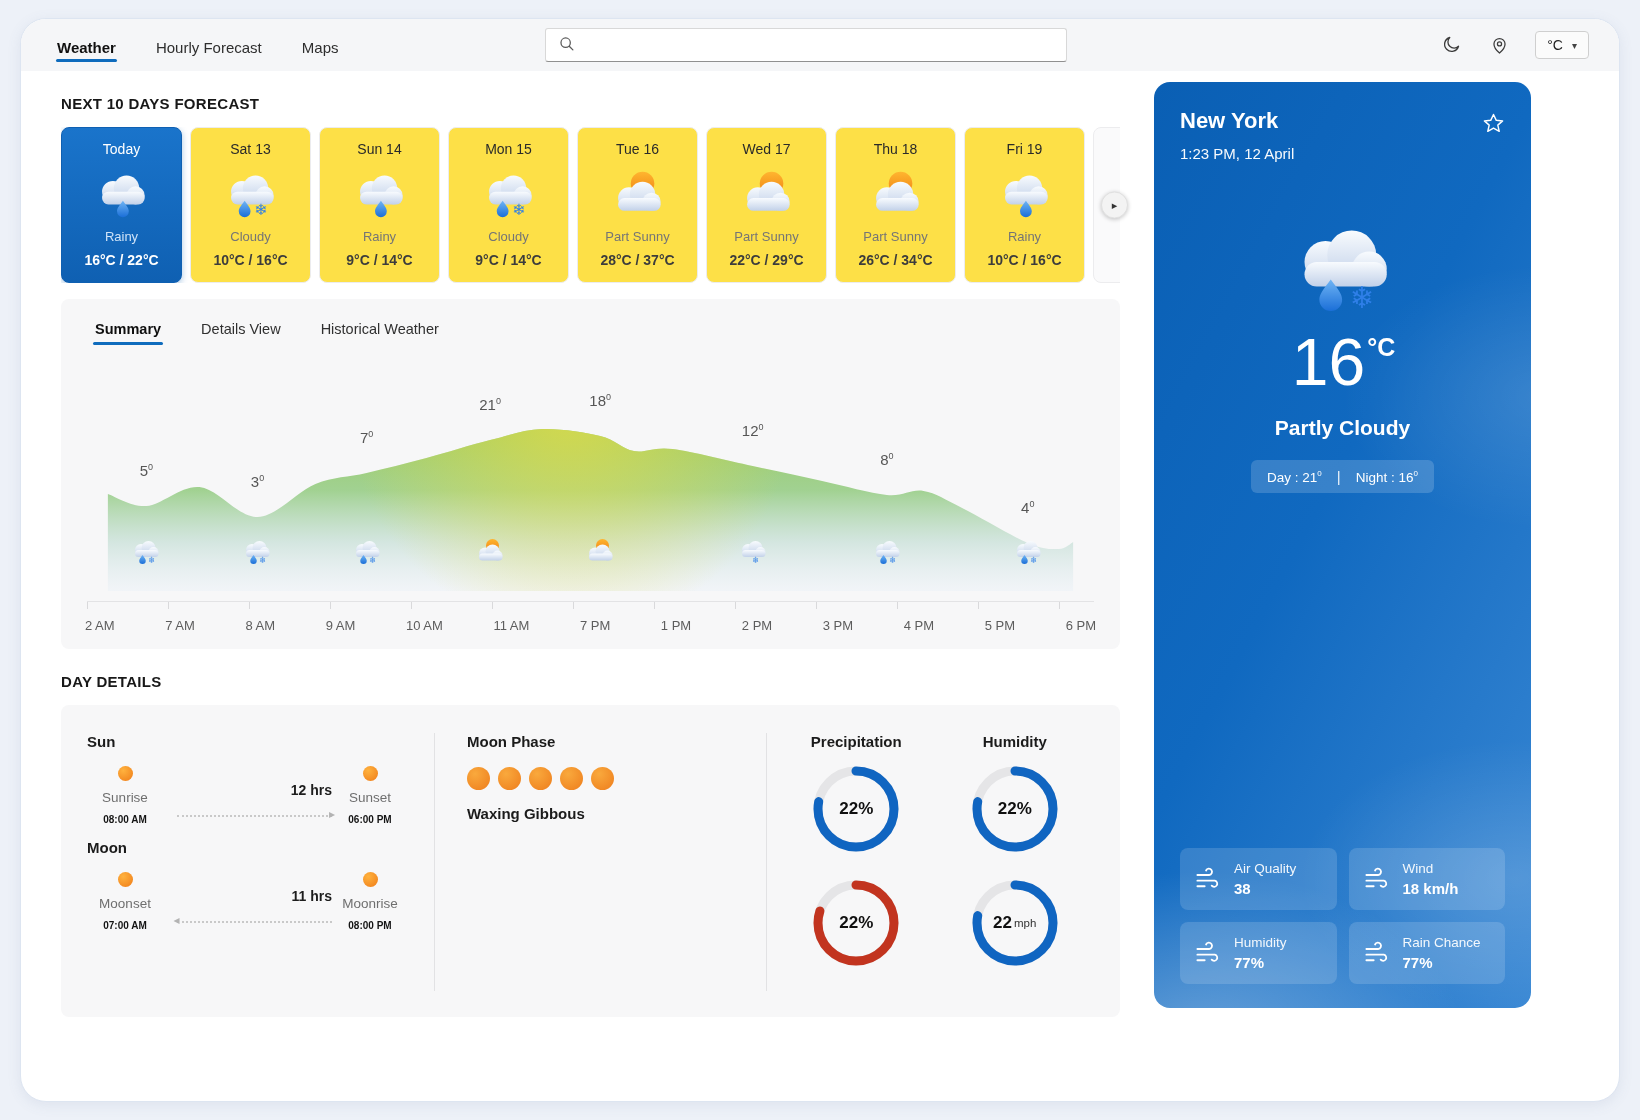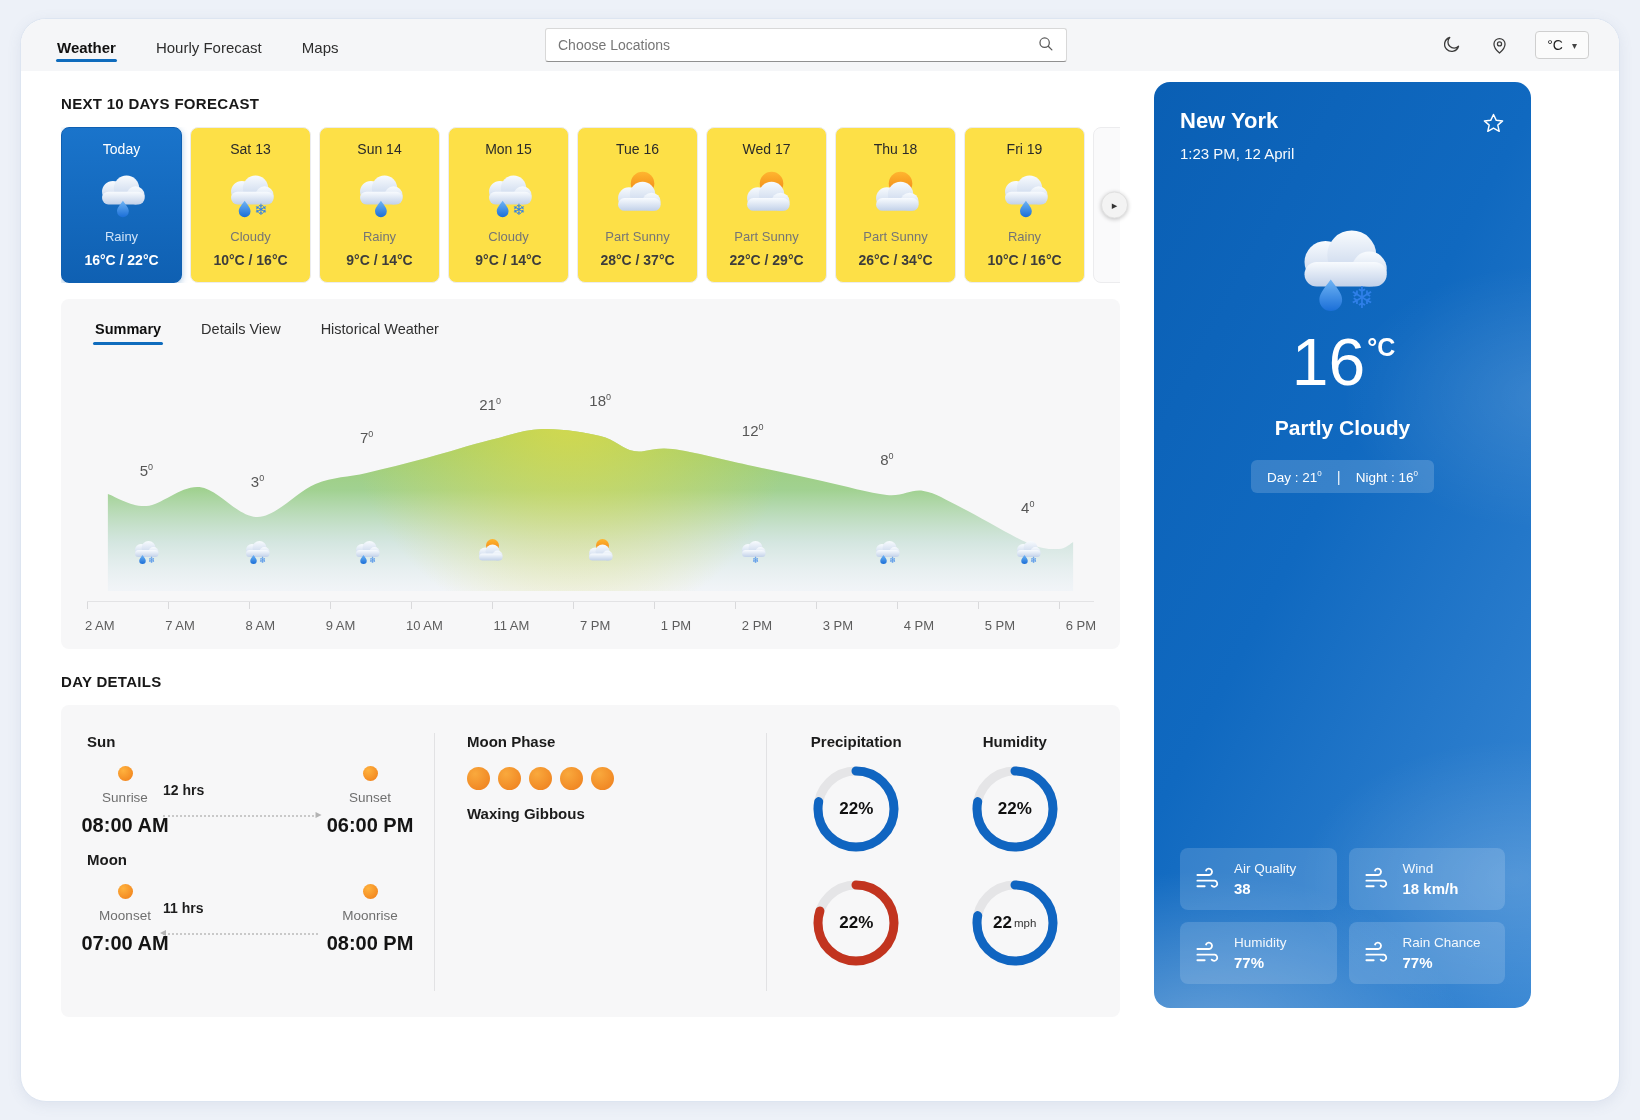--- a/index.html
+++ b/index.html
@@ -74,22 +74,22 @@
 
   
   .details { margin-top:14px; background:#f7f7f8; border-radius:8px; padding:28px 26px 26px; display:flex; min-height:312px; }
   .mini-title { font-size:15px; font-weight:bold; color:#1b1b1b; }
   .col-sun { width:348px; padding-right:26px; border-right:1px solid #e2e2e4; }
   .sm-row { display:flex; margin-top:16px; margin-bottom:10px; }
   .endpoint { width:76px; display:flex; flex-direction:column; align-items:center; }
   .orange-dot { width:15px; height:15px; border-radius:50%;
                 background:radial-gradient(circle at 35% 30%, #ffb23e, #ef7c18); margin-bottom:9px; }
   .ep-label { font-size:13.5px; color:#6f6f6f; }
-  .ep-time { font-size:20px; font-weight:bold; color:#141414; margin-top:9px; white-space:nowrap; }
-  .duration-wrap { flex:1; display:flex; flex-direction:column; align-items:flex-start; padding-top:16px;gap:8px; }
+  .ep-time { font-size:10px; font-weight:bold; color:#141414; margin-top:9px; white-space:nowrap; }
+  .duration-wrap { flex:1; display:flex; flex-direction:column; align-items:flex-end; padding-top:16px;gap:8px; }
   .duration { font-size:14px; font-weight:bold; color:#1d1d1d; }
   .dotline { width:92%; position:relative; border-top:2px dotted #c9c9c9; margin-top:9px; }
   .dotline.right::after { content:"\25B8"; position:absolute; right:-3px; top:-10px; color:#b3b3b3; font-size:12px; }
   .dotline.left::before { content:"\25C2"; position:absolute; left:-3px; top:-10px; color:#b3b3b3; font-size:12px; }
   .col-moonphase { width:332px; padding:0 26px 0 32px; border-right:1px solid #e2e2e4; }
   .dots { display:flex; gap:8px; margin:17px 0 15px; }
   .moon-dot { width:23px; height:23px; border-radius:50%;
               background:radial-gradient(circle at 35% 30%, #f9a93d, #ee7d1c); }
   .phase-name { font-size:15px; font-weight:bold; color:#1b1b1b; }
   .temp-block { margin-top:38px; }
@@ -154,21 +154,20 @@
 
 <div class="app">
 
   <div class="topbar">
     <div class="nav">
       <div class="nav-tab active">Weather</div>
       <div class="nav-tab">Hourly Forecast</div>
       <div class="nav-tab">Maps</div>
     </div>
     <div class="search">
-      <input type="text" placeholder="Choose Locations" style="">
       <span>
         <svg width="17" height="17" viewBox="0 0 20 20" fill="none" stroke="#5a5a5a" stroke-width="1.5">
           <circle cx="9" cy="9" r="5.5"></circle>
             <path d="M13.5 13.5L17.5 17.5" stroke-linecap="round"></path>
           </svg>
       </span>
     </div>
     <div class="top-right">
       <div class="icon-btn">
         <svg width="20" height="20" viewBox="0 0 24 24" fill="none" stroke="#3c3c3c" stroke-width="1.6" stroke-linejoin="round">

